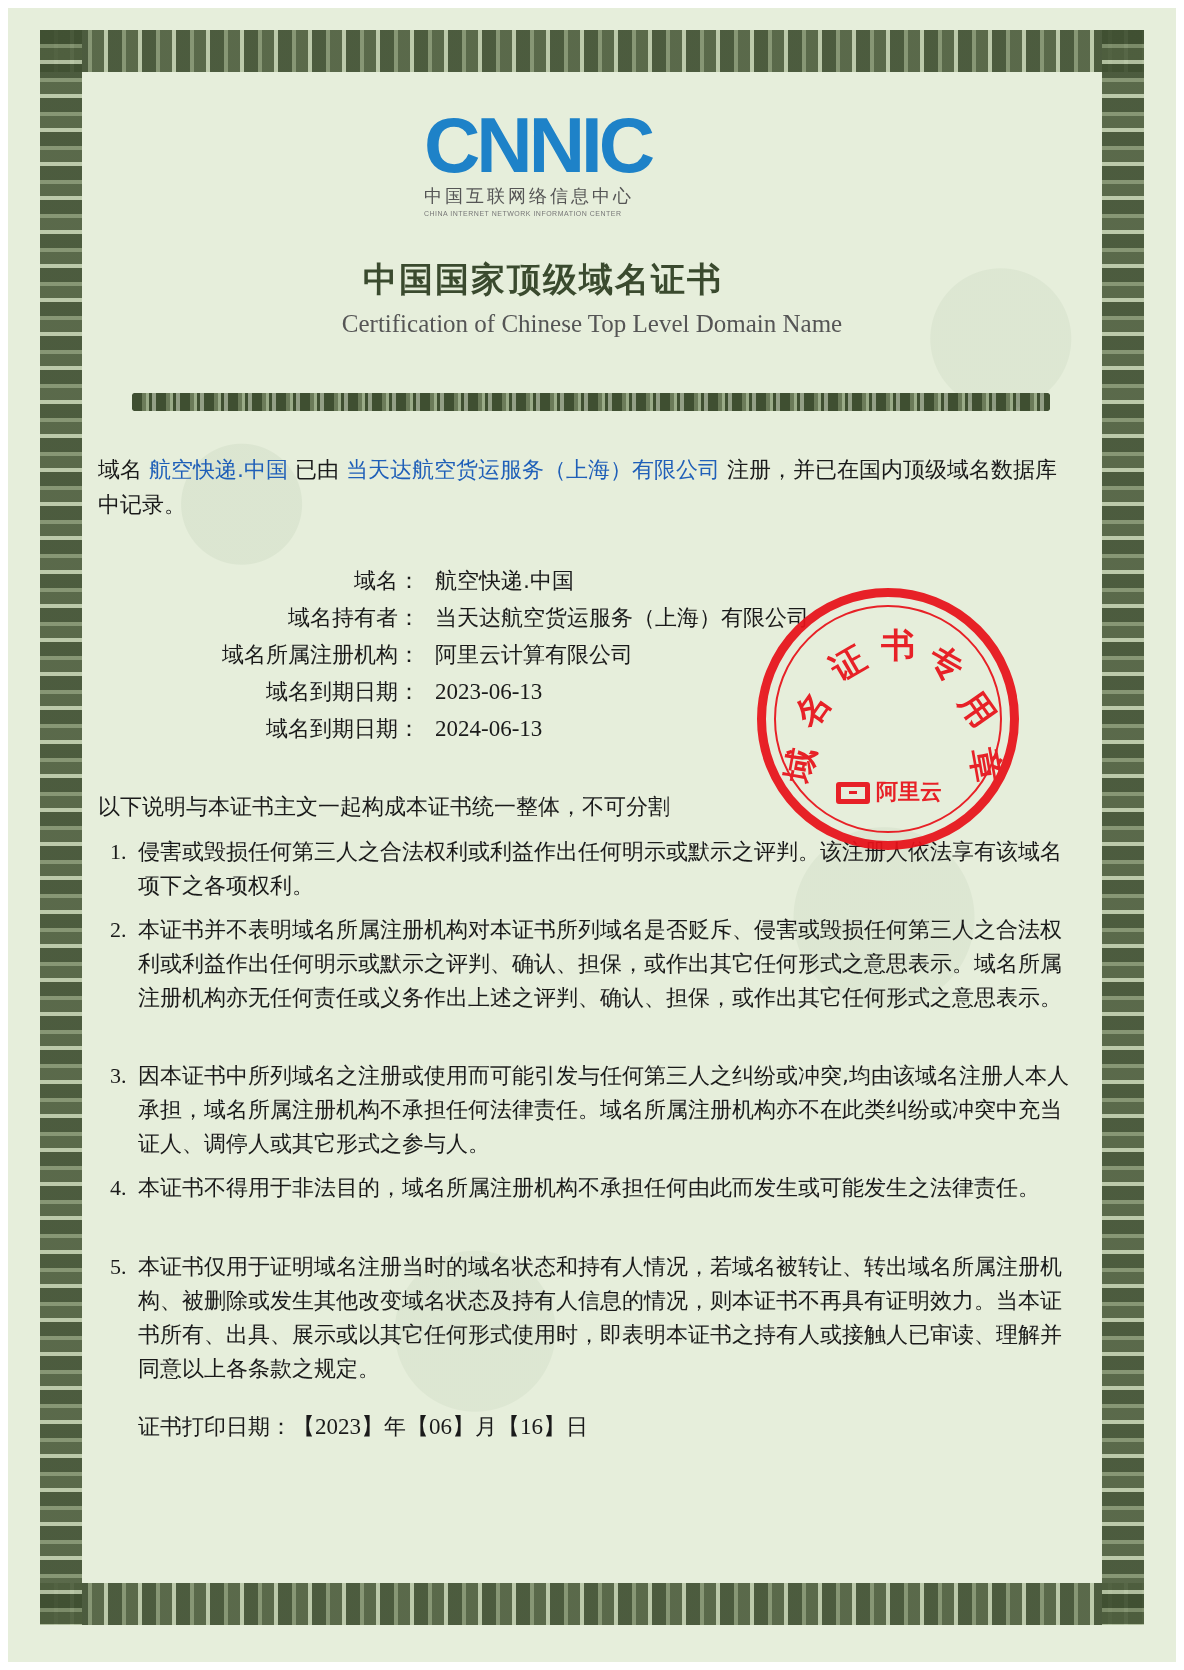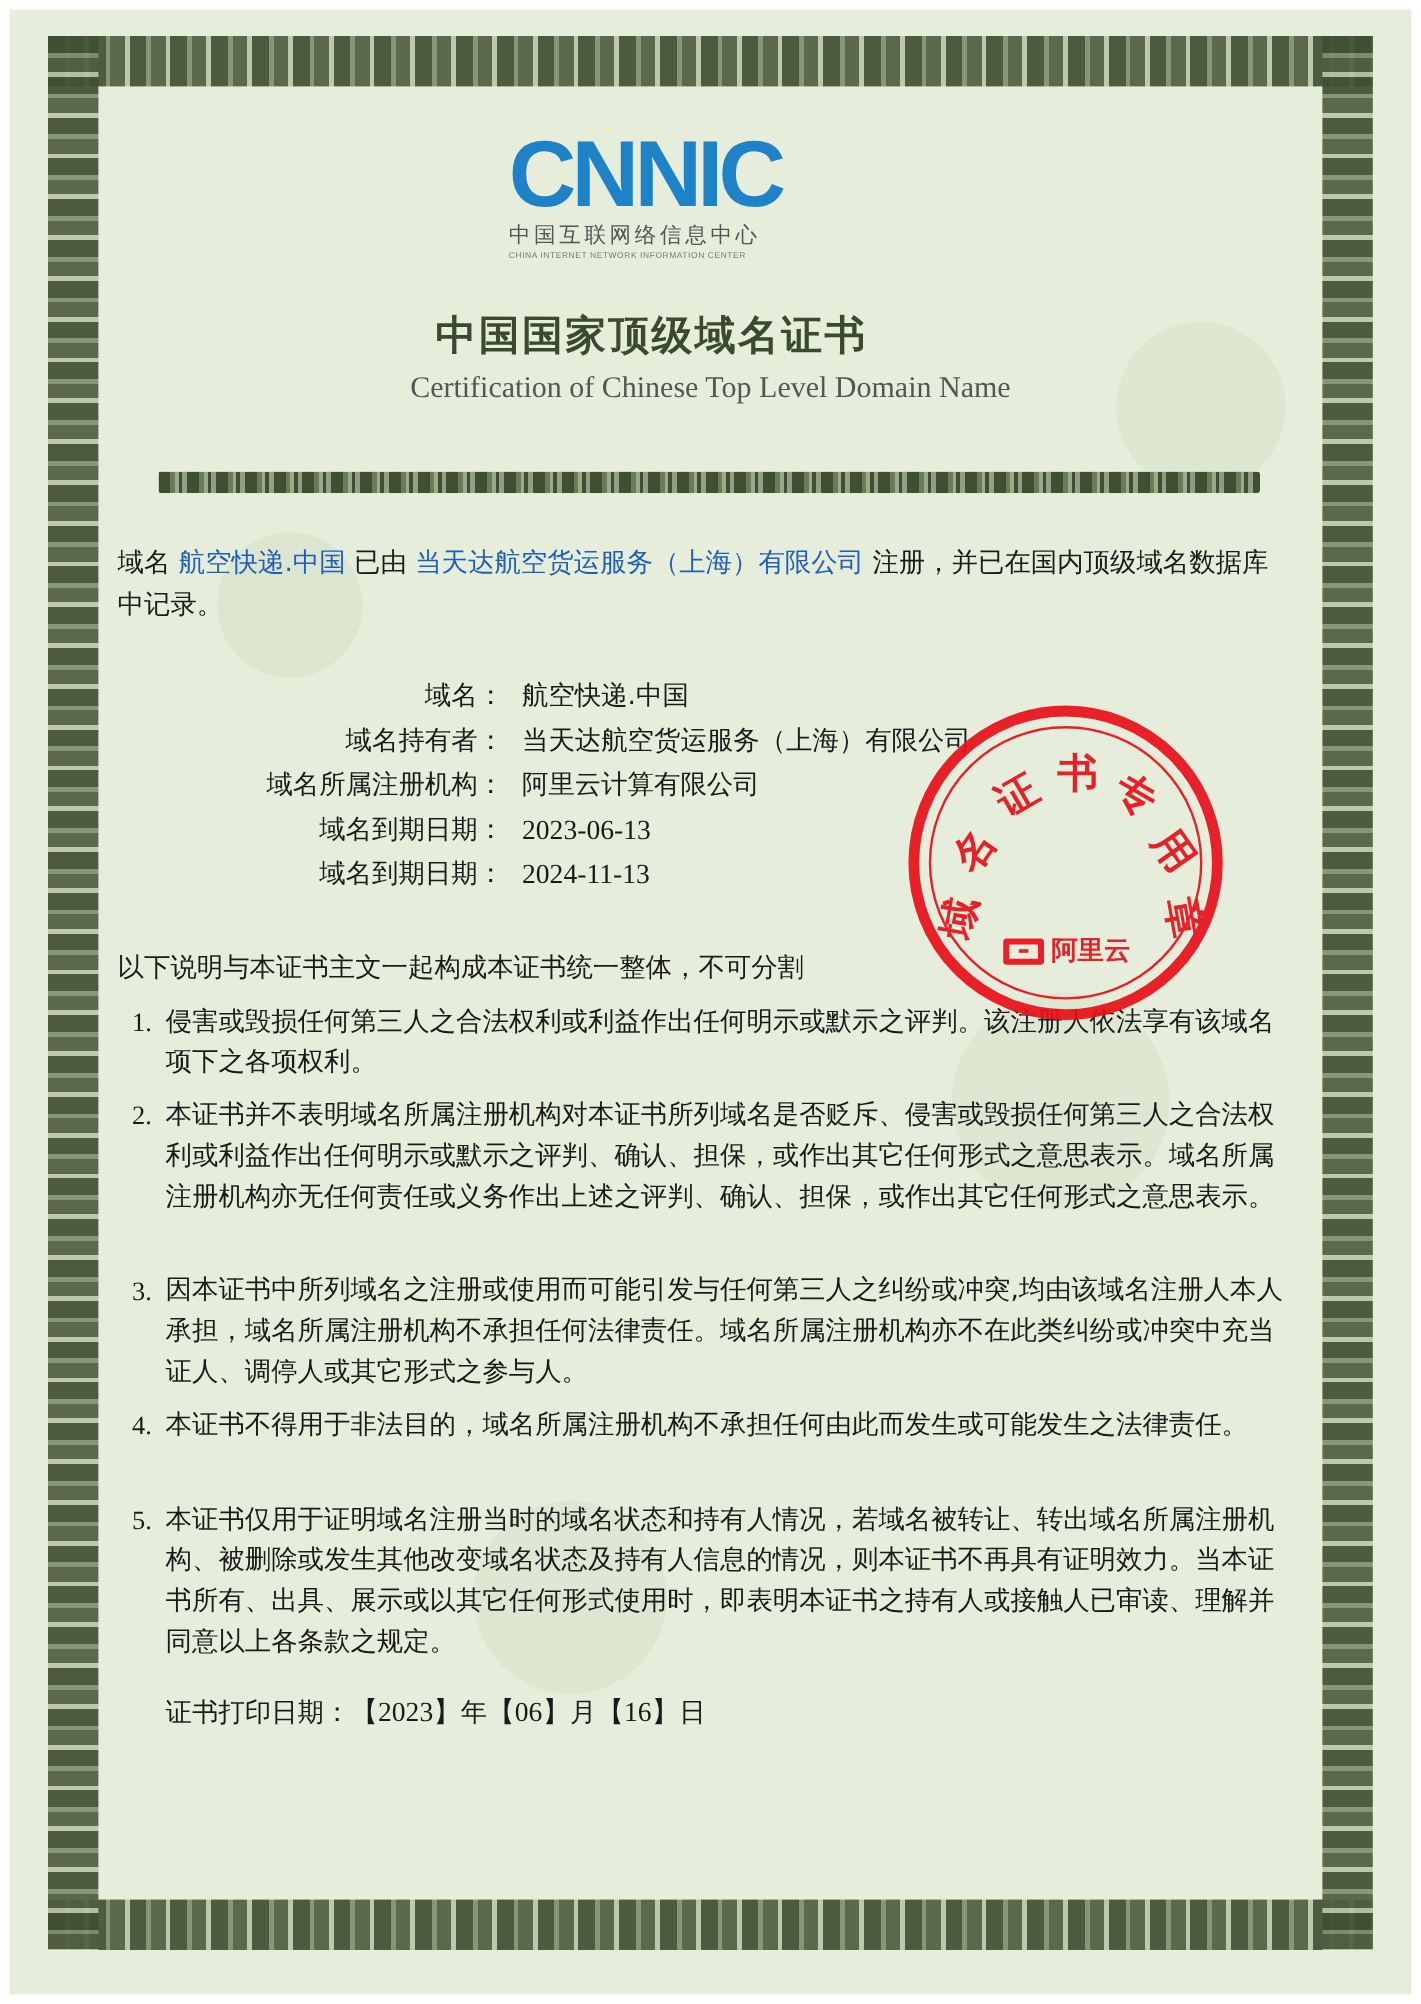--- a/index.html
+++ b/index.html
@@ -125,21 +125,21 @@
   <div class="info-row" style="top:74px;">
     <span class="info-label-wrap">域名所属注册机构：</span>
     <span class="info-value">阿里云计算有限公司</span>
   </div>
   <div class="info-row" style="top:111px;">
     <span class="info-label-wrap">域名到期日期：</span>
     <span class="info-value num">2023-06-13</span>
   </div>
   <div class="info-row" style="top:148px;">
     <span class="info-label-wrap">域名到期日期：</span>
-    <span class="info-value num">2024-11-13</span>
+    <span class="info-value num">2024-06-13</span>
   </div>
 </div>
 
 <div class="notes-head">以下说明与本证书主文一起构成本证书统一整体，不可分割</div>
 
 <div class="notes">
   <div class="note" style="top:0px;">
     <span class="note-num">1.</span>
     <span class="note-text">侵害或毁损任何第三人之合法权利或利益作出任何明示或默示之评判。该注册人依法享有该域名项下之各项权利。</span>
   </div>

